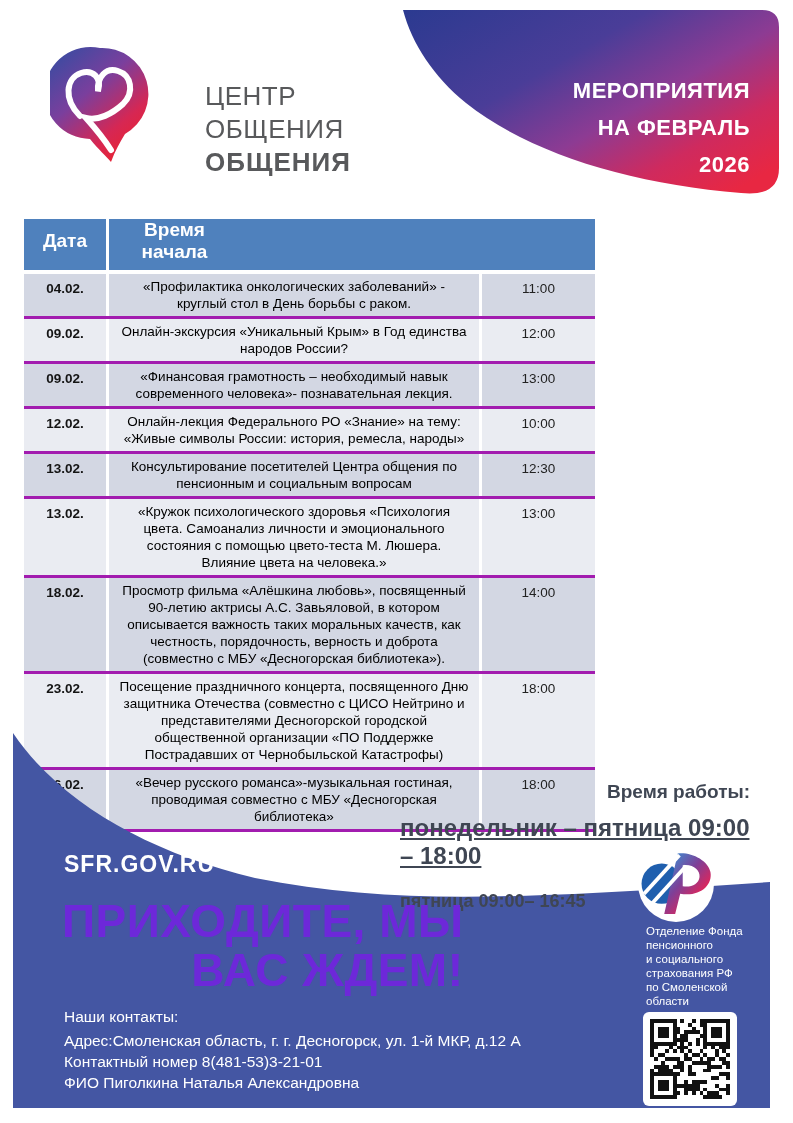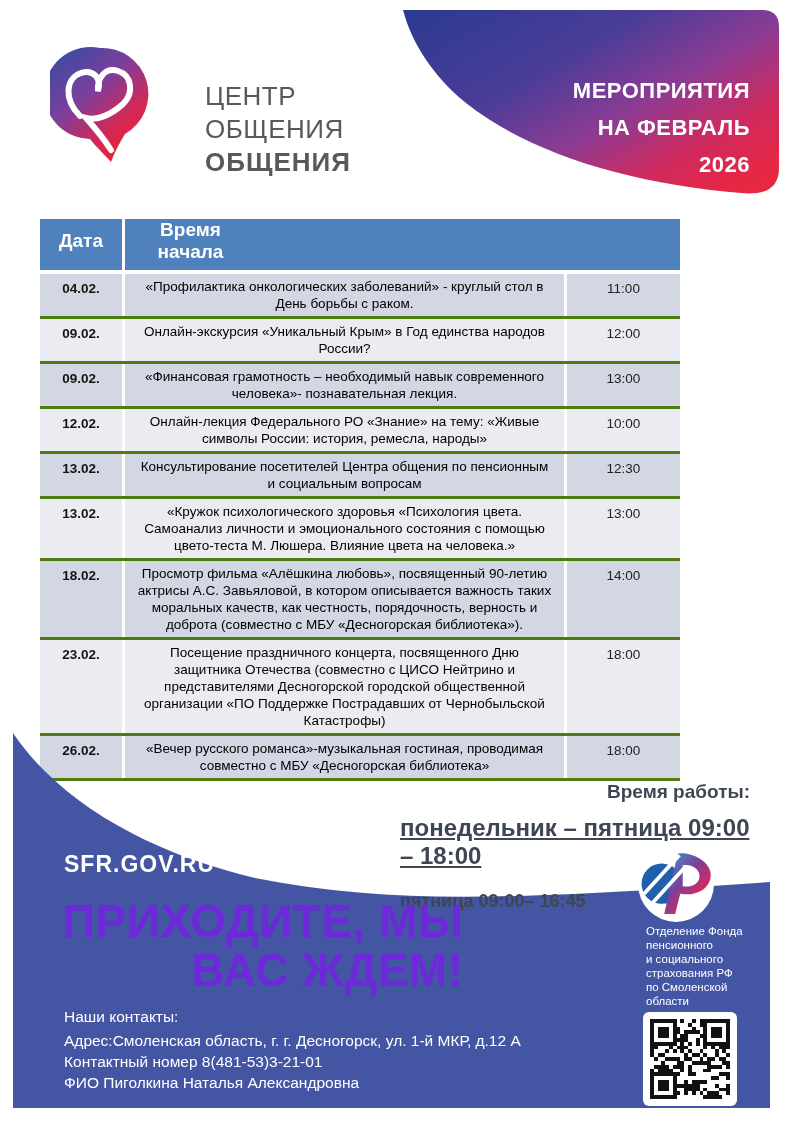--- a/index.html
+++ b/index.html
@@ -8,24 +8,24 @@
 
   
   .logo-svg{position:absolute;left:50px;top:46px;}
   .logo-text{position:absolute;left:205px;top:80px;color:#58595b;font-size:26px;line-height:33px;letter-spacing:.5px;}
   .logo-text .l3{font-weight:700;letter-spacing:1px;}
   .banner-svg{position:absolute;left:400px;top:0;}
   .banner-title{position:absolute;left:420px;top:40px;width:330px;text-align:right;color:#ffffff;
                 font-weight:700;font-size:22px;line-height:37px;letter-spacing:.5px;margin-top:32px;}
 
   
-  .events-table{position:absolute;left:40px;top:219px;width:640px;}
+  .events-table{position:absolute;left:24px;top:219px;width:571px;}
   .t-head{display:flex;background:var(--header-blue,#4f81bd);color:#fff;font-weight:700;font-size:19px;line-height:22px;border-bottom:4px solid #fff;}
   .t-head>div{display:flex;align-items:center;justify-content:center;text-align:center;padding:7px 4px;min-height:43px;}
-  .t-row{display:flex;border-bottom:3px solid #4d7c0f;}
+  .t-row{display:flex;border-bottom:3px solid #a21caf;}
   .c-date{flex:0 0 85px;width:85px;border-right:3px solid #fff;text-align:center;
           font-weight:700;font-size:13.5px;color:#141414;padding-top:7px;box-sizing:border-box;}
   .c-event{flex:1;border-right:3px solid #fff;display:flex;justify-content:center;box-sizing:border-box;
            font-size:13.5px;line-height:17px;color:#000000;padding:4px 10px;}
   .c-event .inner{max-width:445px;text-align:center;}
   .c-time{flex:0 0 113px;width:113px;text-align:center;font-size:13.5px;color:#222;padding-top:7px;box-sizing:border-box;}
   .shade-dark{background:var(--row-dark,#d3d7e3);}
   .shade-light{background:var(--row-light,#eaecf2);}
 
   

